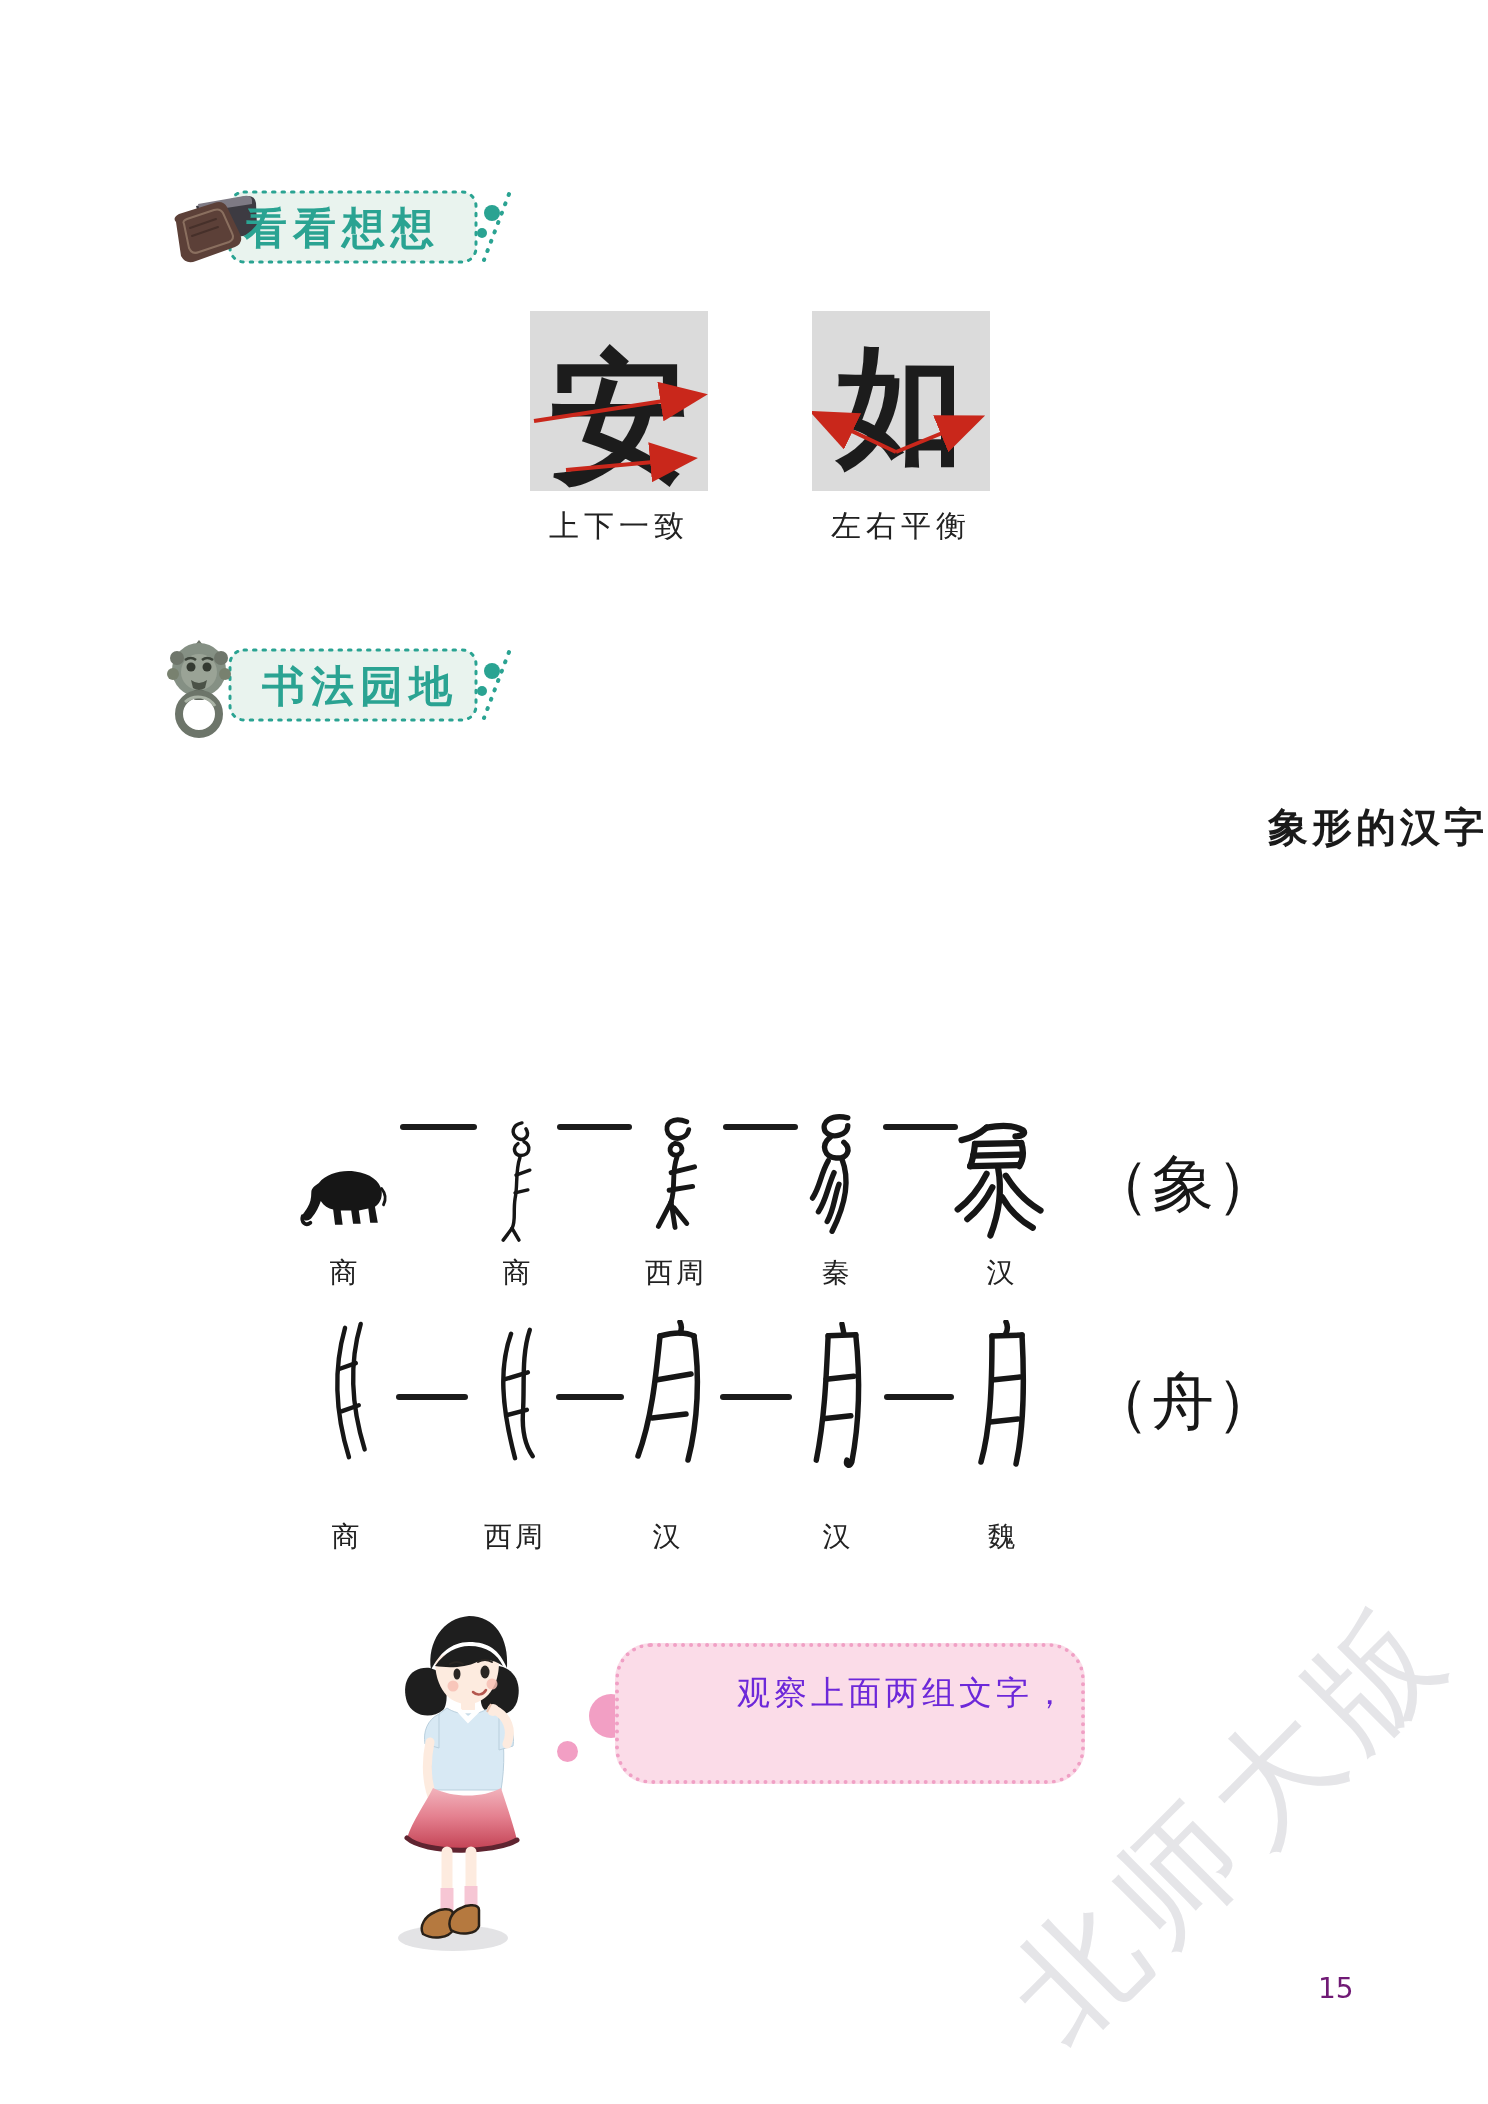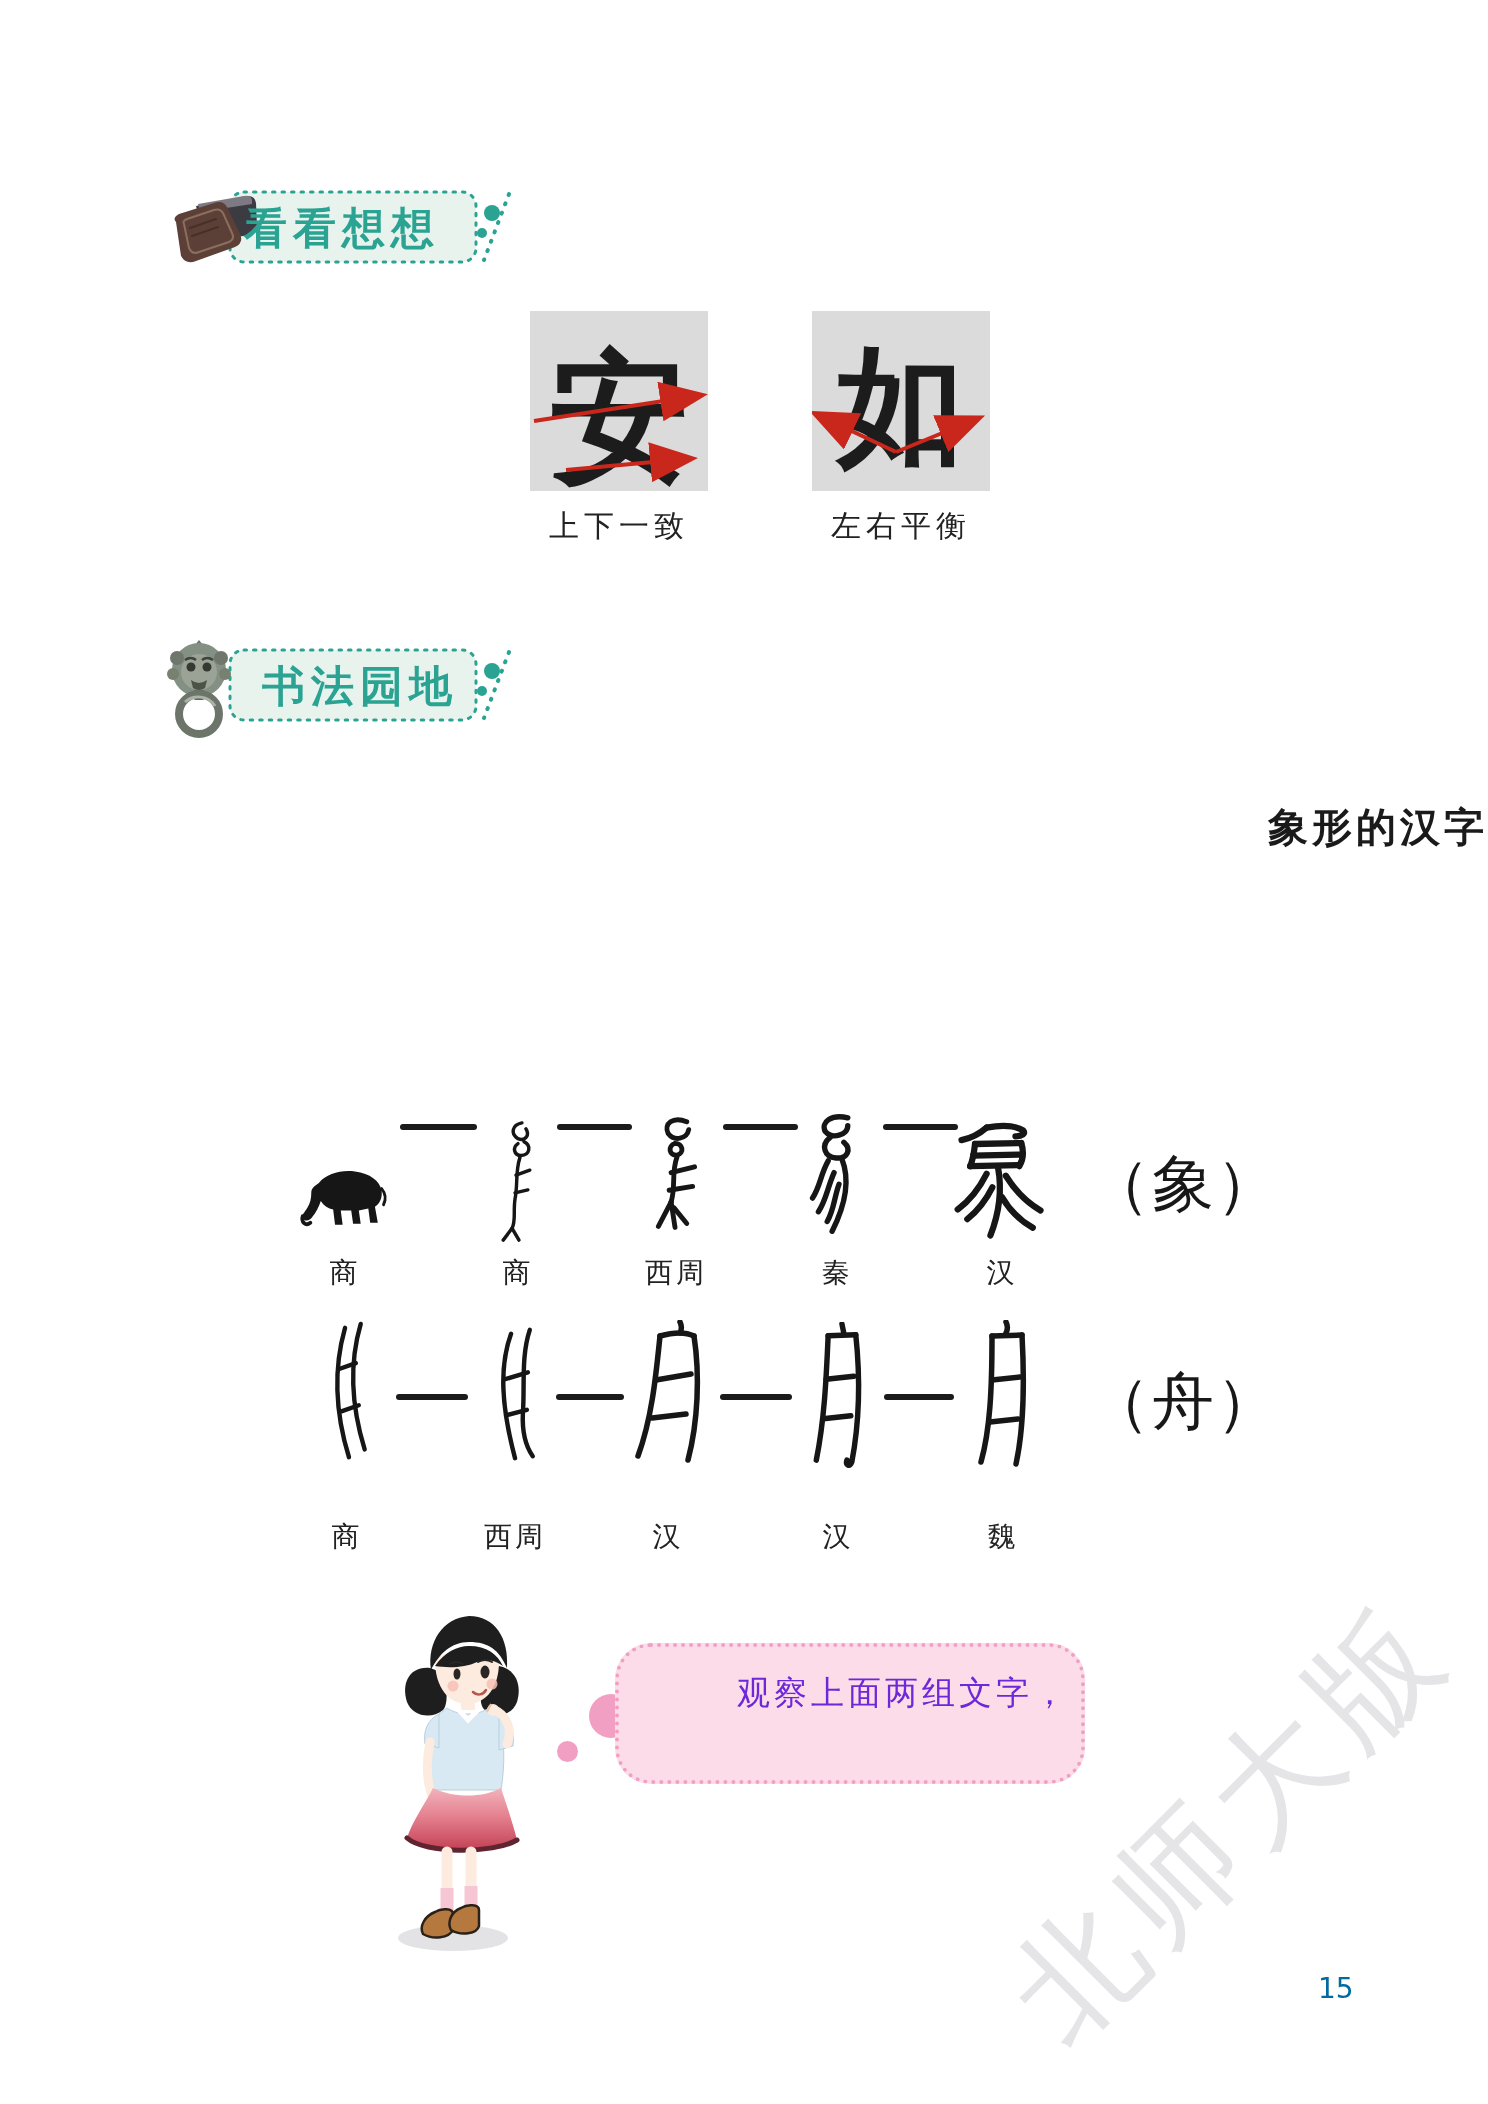--- a/index.html
+++ b/index.html
@@ -59,21 +59,21 @@
   }
   .bubble-line { font-size:33px; letter-spacing:4px; color:#6d28d9; white-space:nowrap; }
   .bubble-line.l1 { margin:24px 0 0 118px; }
   .bubble-line.l2 { margin:12px 0 0 50px; }
   .thought-dot { position:absolute; border-radius:50%; background:#f29fc4; }
   .thought-dot.big   { left:589px; top:1694px; width:44px; height:44px; }
   .thought-dot.small { left:557px; top:1741px; width:21px; height:21px; }
 
   
   .pagenum {
-    position:absolute; left:1318px; top:1972px; font-size:28px; color:#0369a1;
+    position:absolute; left:1318px; top:1972px; font-size:28px; color:#701a75;
     font-family:"DejaVu Sans","Liberation Sans",sans-serif;
   }
   .watermark {
     position:absolute; left:1035px; top:1935px; width:900px;
     font-size:125px; color:#e5e5e8; letter-spacing:14px; white-space:nowrap;
     transform:rotate(-45deg); transform-origin:0 50%;
     font-family:"Liberation Serif","DejaVu Serif",serif; pointer-events:none;
   }
 </style>
 </head>

